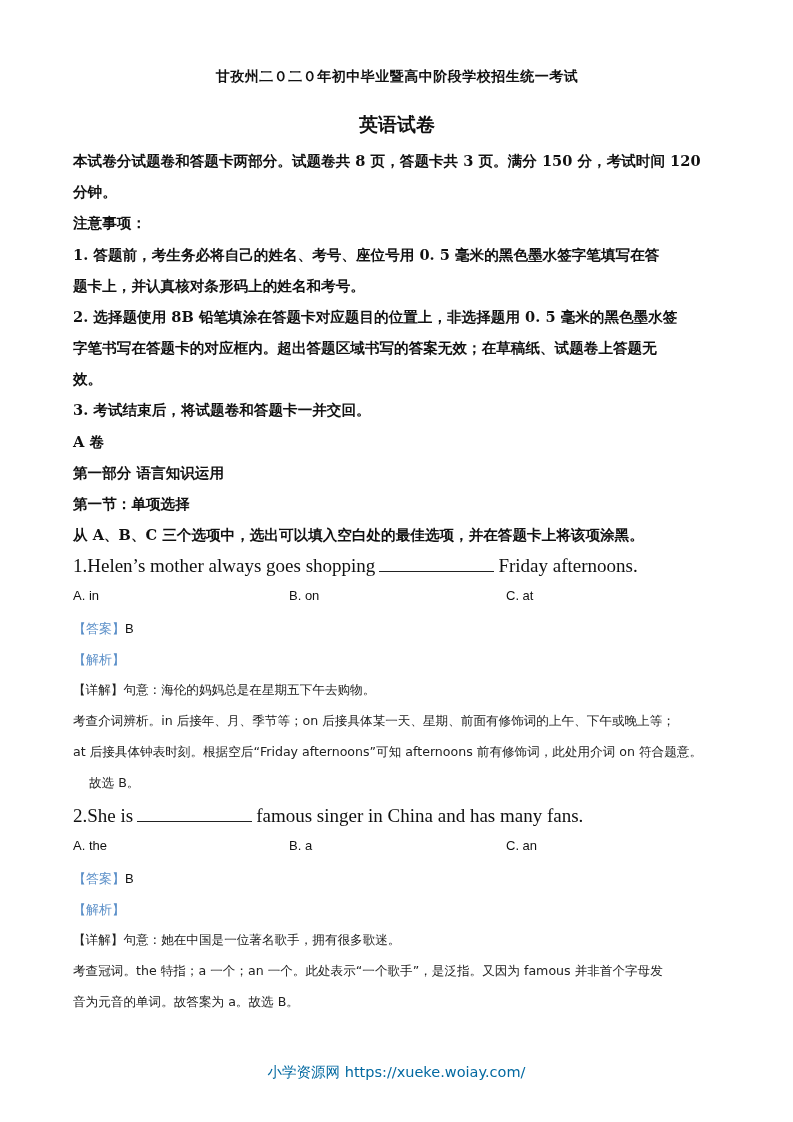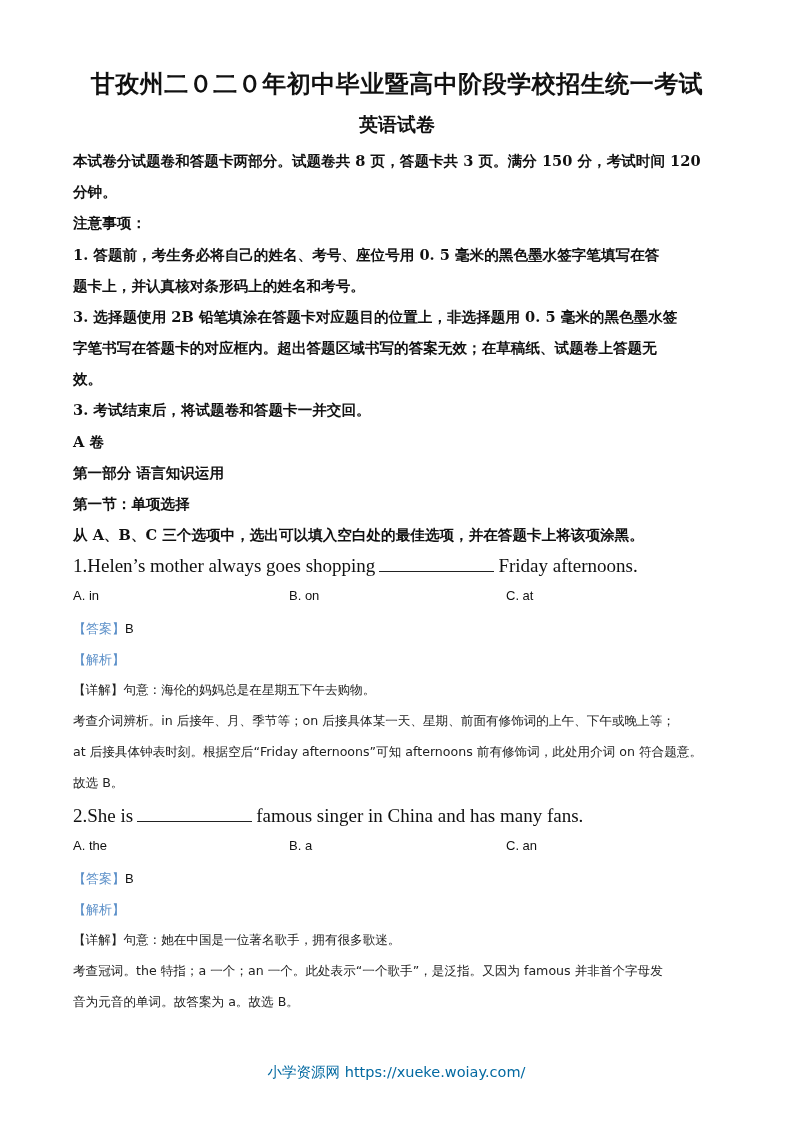--- a/index.html
+++ b/index.html
@@ -20,21 +20,21 @@
       left: 73px;
       top: 0;
       width: 648px;
     }
     .title {
       position: absolute;
       left: 0;
       width: 648px;
       top: 68px;
       text-align: center;
-      font-size: 24px;
+      font-size: 14px;
       font-weight: bold;
       letter-spacing: 0.5px;
       white-space: nowrap;
     }
     .subtitle {
       position: absolute;
       left: 0;
       width: 648px;
       top: 112px;
       text-align: center;
@@ -111,21 +111,21 @@
   <div class="subtitle">英语试卷</div>
 
   <div class="line bold" style="top:151px;">本试卷分试题卷和答题卡两部分。试题卷共 8 页，答题卡共 3 页。满分 150 分，考试时间 120</div>
   <div class="line bold" style="top:182px;">分钟。</div>
 
   <div class="line bold" style="top:213px;">注意事项：</div>
 
   <div class="line bold" style="top:245px;">1.  答题前，考生务必将自己的姓名、考号、座位号用 0. 5 毫米的黑色墨水签字笔填写在答</div>
   <div class="line bold" style="top:276px;">题卡上，并认真核对条形码上的姓名和考号。</div>
 
-  <div class="line bold" style="top:307px;">3.  选择题使用 2B 铅笔填涂在答题卡对应题目的位置上，非选择题用 0. 5 毫米的黑色墨水签</div>
+  <div class="line bold" style="top:307px;">2.  选择题使用 8B 铅笔填涂在答题卡对应题目的位置上，非选择题用 0. 5 毫米的黑色墨水签</div>
   <div class="line bold" style="top:338px;">字笔书写在答题卡的对应框内。超出答题区域书写的答案无效；在草稿纸、试题卷上答题无</div>
   <div class="line bold" style="top:369px;">效。</div>
 
   <div class="line bold" style="top:400px;">3.  考试结束后，将试题卷和答题卡一并交回。</div>
 
   <div class="line bold center" style="top:432px;">A 卷</div>
   <div class="line bold" style="top:463px;">第一部分    语言知识运用</div>
   <div class="line bold" style="top:494px;">第一节：单项选择</div>
   <div class="line bold" style="top:525px;">从 A、B、C 三个选项中，选出可以填入空白处的最佳选项，并在答题卡上将该项涂黑。</div>
 
@@ -140,21 +140,21 @@
     <span class="tag">【答案】</span><span class="ans">B</span>
   </div>
   <div class="line" style="top:649px;">
     <span class="tag">【解析】</span>
   </div>
   <div class="line exp" style="top:680px;text-align:right;">
     <span class="tagblack">【详解】</span><span>句意：海伦的妈妈总是在星期五下午去购物。</span>
   </div>
   <div class="line exp" style="top:711px;">考查介词辨析。in 后接年、月、季节等；on 后接具体某一天、星期、前面有修饰词的上午、下午或晚上等；</div>
   <div class="line exp" style="top:742px;">at 后接具体钟表时刻。根据空后“Friday afternoons”可知 afternoons 前有修饰词，此处用介词 on 符合题意。</div>
-  <div class="line exp" style="top:773px;">故选 B。</div>
+  <div class="line exp" style="top:773px;margin-left:16px;">故选 B。</div>
 
   <div class="line q" style="top:806px;">
     <span>2.She is</span><span class="blank"></span><span>famous singer in China and has many fans.</span>
   </div>
   <div class="opt" style="top:838px; left:0;">A. the</div>
   <div class="opt" style="top:838px; left:216px;">B. a</div>
   <div class="opt" style="top:838px; left:433px;">C. an</div>
 
   <div class="line" style="top:868px;">
     <span class="tag">【答案】</span><span class="ans">B</span>

